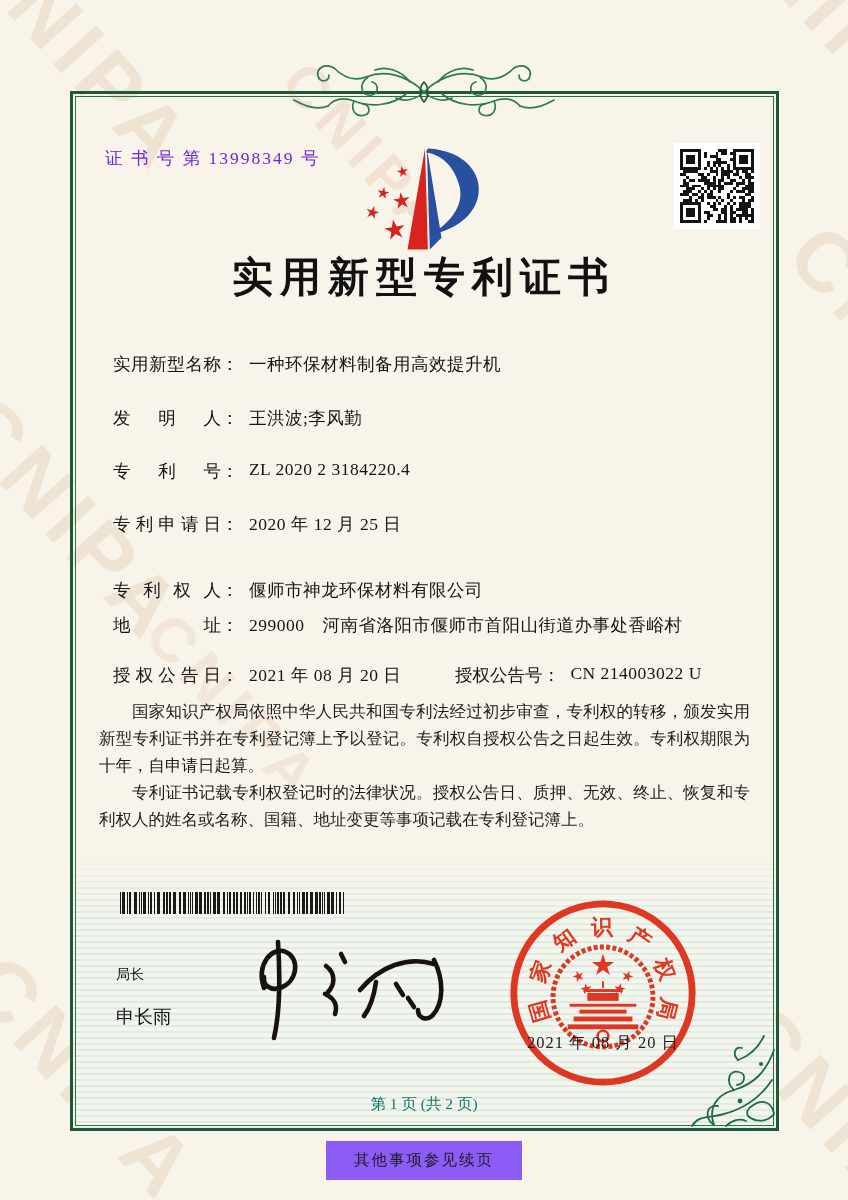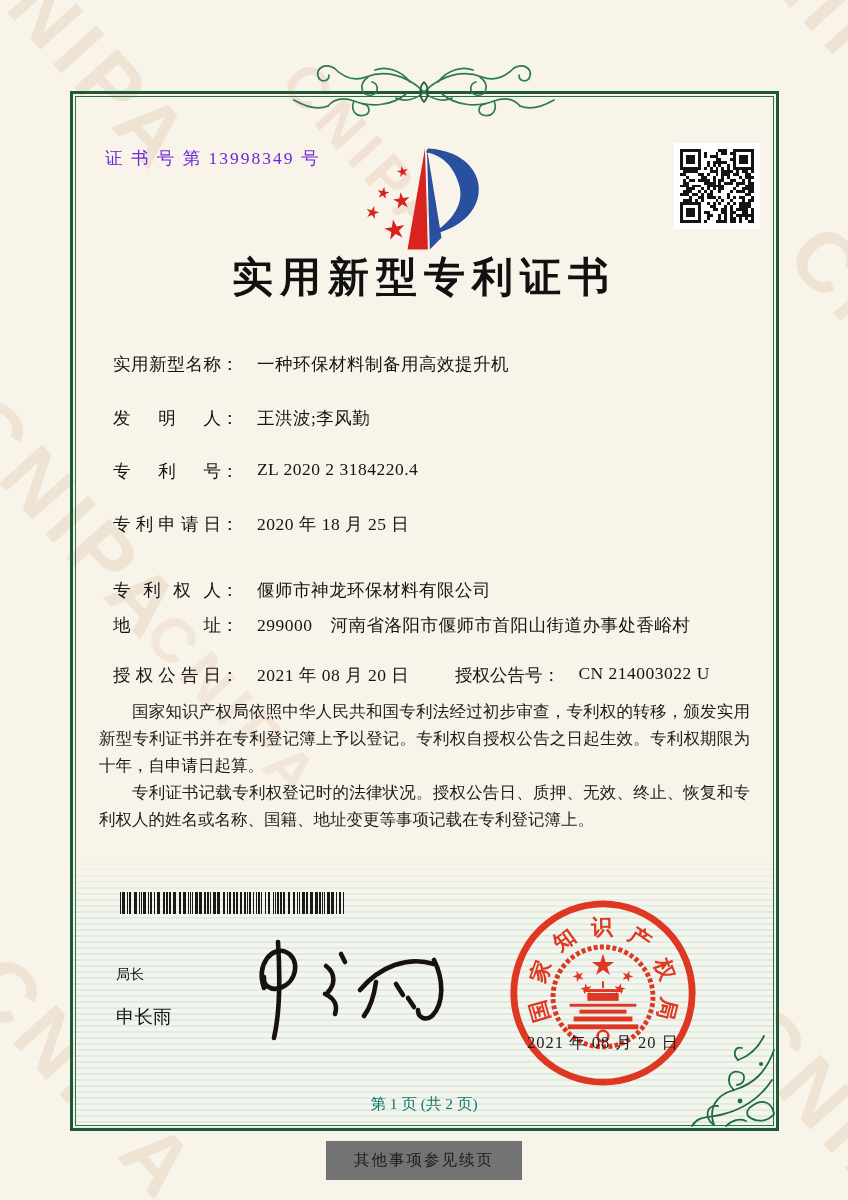--- a/index.html
+++ b/index.html
@@ -40,21 +40,21 @@
   .logo{position:absolute;left:356px;top:140px;z-index:5;}
   .qr{position:absolute;left:674px;top:143px;width:86px;height:86px;background:#fff;z-index:5;
       display:flex;align-items:center;justify-content:center;}
   .title{position:absolute;left:0;top:250px;width:100%;margin:0;text-align:center;z-index:5;
          font-size:41px;font-weight:700;color:#111;letter-spacing:7px;}
 
   
   .row{position:absolute;left:113px;z-index:5;font-size:17.5px;color:#141414;width:648px;}
   .row .lbl{display:inline-block;width:108px;text-align:justify;text-align-last:justify;vertical-align:top;}
   .row .colon{display:inline-block;vertical-align:top;}
-  .row .val{display:inline-block;margin-left:14px;vertical-align:top;letter-spacing:0.5px;}
+  .row .val{display:inline-block;margin-left:6px;vertical-align:top;letter-spacing:0.5px;}
   .r1{top:352px;} .r2{top:406px;} .r3{top:459px;} .r4{top:512px;} .r5{top:578px;} .r6{top:613px;}
   .grant{top:663px;}
   .grant .pair2{position:absolute;left:342px;top:0;}
   .grant .lbl2{display:inline-block;}
 
   
   .body-text{position:absolute;left:99px;top:699px;width:651px;z-index:5;
              font-size:16.5px;line-height:1.63;color:#1c1c1c;text-align:justify;}
   .body-text p{margin:0;text-indent:2em;}
 
@@ -65,21 +65,21 @@
   .signer-name{position:absolute;left:116px;top:1004px;z-index:5;font-size:18.5px;color:#111;
                 font-family:"Liberation Sans","DejaVu Sans",sans-serif;}
   .signature{position:absolute;left:242px;top:932px;z-index:6;}
   .seal{position:absolute;left:505px;top:895px;width:196px;height:196px;z-index:5;opacity:0.94;}
   .seal-char{font-size:22px;font-weight:700;fill:#dd2d18;font-family:"Liberation Serif","DejaVu Serif",serif;}
   .seal-date{position:absolute;left:514px;top:1032px;width:178px;text-align:center;z-index:6;
              font-size:16.5px;color:#1d1d1d;letter-spacing:1px;}
   .page-info{position:absolute;left:0;top:1094px;width:100%;text-align:center;z-index:5;
              font-size:15.5px;color:#0f766e;}
   .footer-note{position:absolute;left:50%;top:1141px;transform:translateX(-50%);z-index:5;
-               background:#737373;padding:9px 28px;font-size:15.5px;color:#1b1b1b;letter-spacing:2px;
+               background:#8b5cf6;padding:9px 28px;font-size:15.5px;color:#1b1b1b;letter-spacing:2px;
                box-shadow:0 0 2px rgba(0,0,0,0.04);}
 </style>
 </head>
 <body>
 
 <div class="page">
 
   <div class="wm wm1">CNIPA</div>
   <div class="wm wm2">CNIPA</div>
   <div class="wm wm3">CNIPA</div>
@@ -508,21 +508,21 @@
   <div class="row r2">
     <span class="lbl">发明人</span><span class="colon">：</span>
     <span class="val">王洪波;李风勤</span>
   </div>
   <div class="row r3">
     <span class="lbl">专利号</span><span class="colon">：</span>
     <span class="val">ZL 2020 2 3184220.4</span>
   </div>
   <div class="row r4">
     <span class="lbl">专利申请日</span><span class="colon">：</span>
-    <span class="val">2020 年 18 月 25 日</span>
+    <span class="val">2020 年 12 月 25 日</span>
   </div>
   <div class="row r5">
     <span class="lbl">专利权人</span><span class="colon">：</span>
     <span class="val">偃师市神龙环保材料有限公司</span>
   </div>
   <div class="row r6">
     <span class="lbl">地址</span><span class="colon">：</span>
     <span class="val">299000　河南省洛阳市偃师市首阳山街道办事处香峪村</span>
   </div>
 

